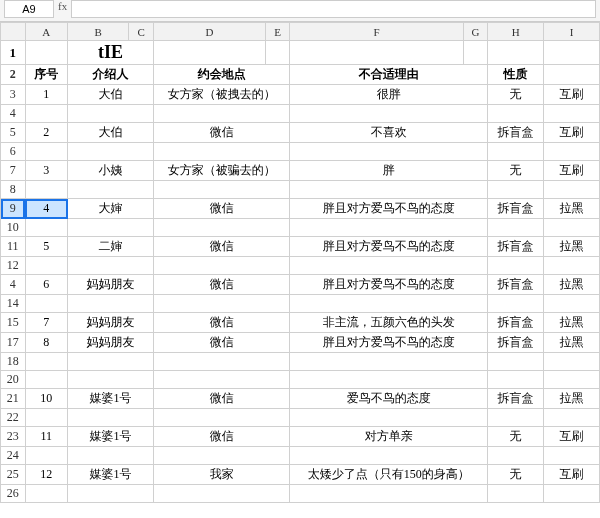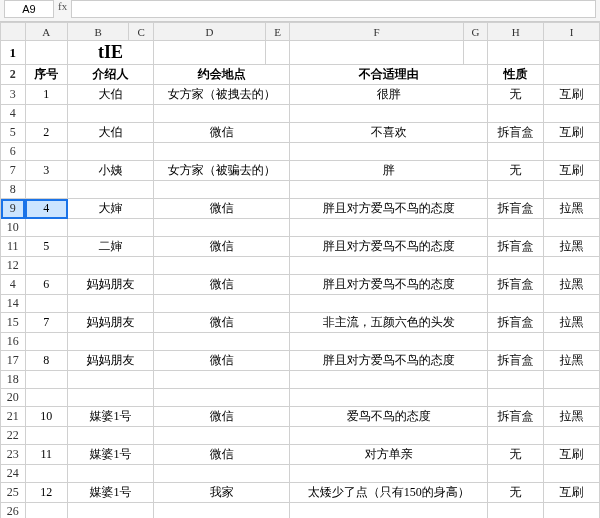--- a/index.html
+++ b/index.html
@@ -308,29 +308,20 @@
 
         <tr class="data-row">
           <td class="row-num">15</td>
           <td>7</td>
           <td colspan="2">妈妈朋友</td>
           <td colspan="2">微信</td>
           <td colspan="2">非主流，五颜六色的头发</td>
           <td>拆盲盒</td>
           <td>拉黑</td>
         </tr>
-        <tr class="data-row">
-          <td class="row-num">16</td>
-          <td></td>
-          <td colspan="2"></td>
-          <td colspan="2"></td>
-          <td colspan="2"></td>
-          <td></td>
-          <td></td>
-        </tr>
 
         <tr class="data-row">
           <td class="row-num">17</td>
           <td>8</td>
           <td colspan="2">妈妈朋友</td>
           <td colspan="2">微信</td>
           <td colspan="2">胖且对方爱鸟不鸟的态度</td>
           <td>拆盲盒</td>
           <td>拉黑</td>
         </tr>

